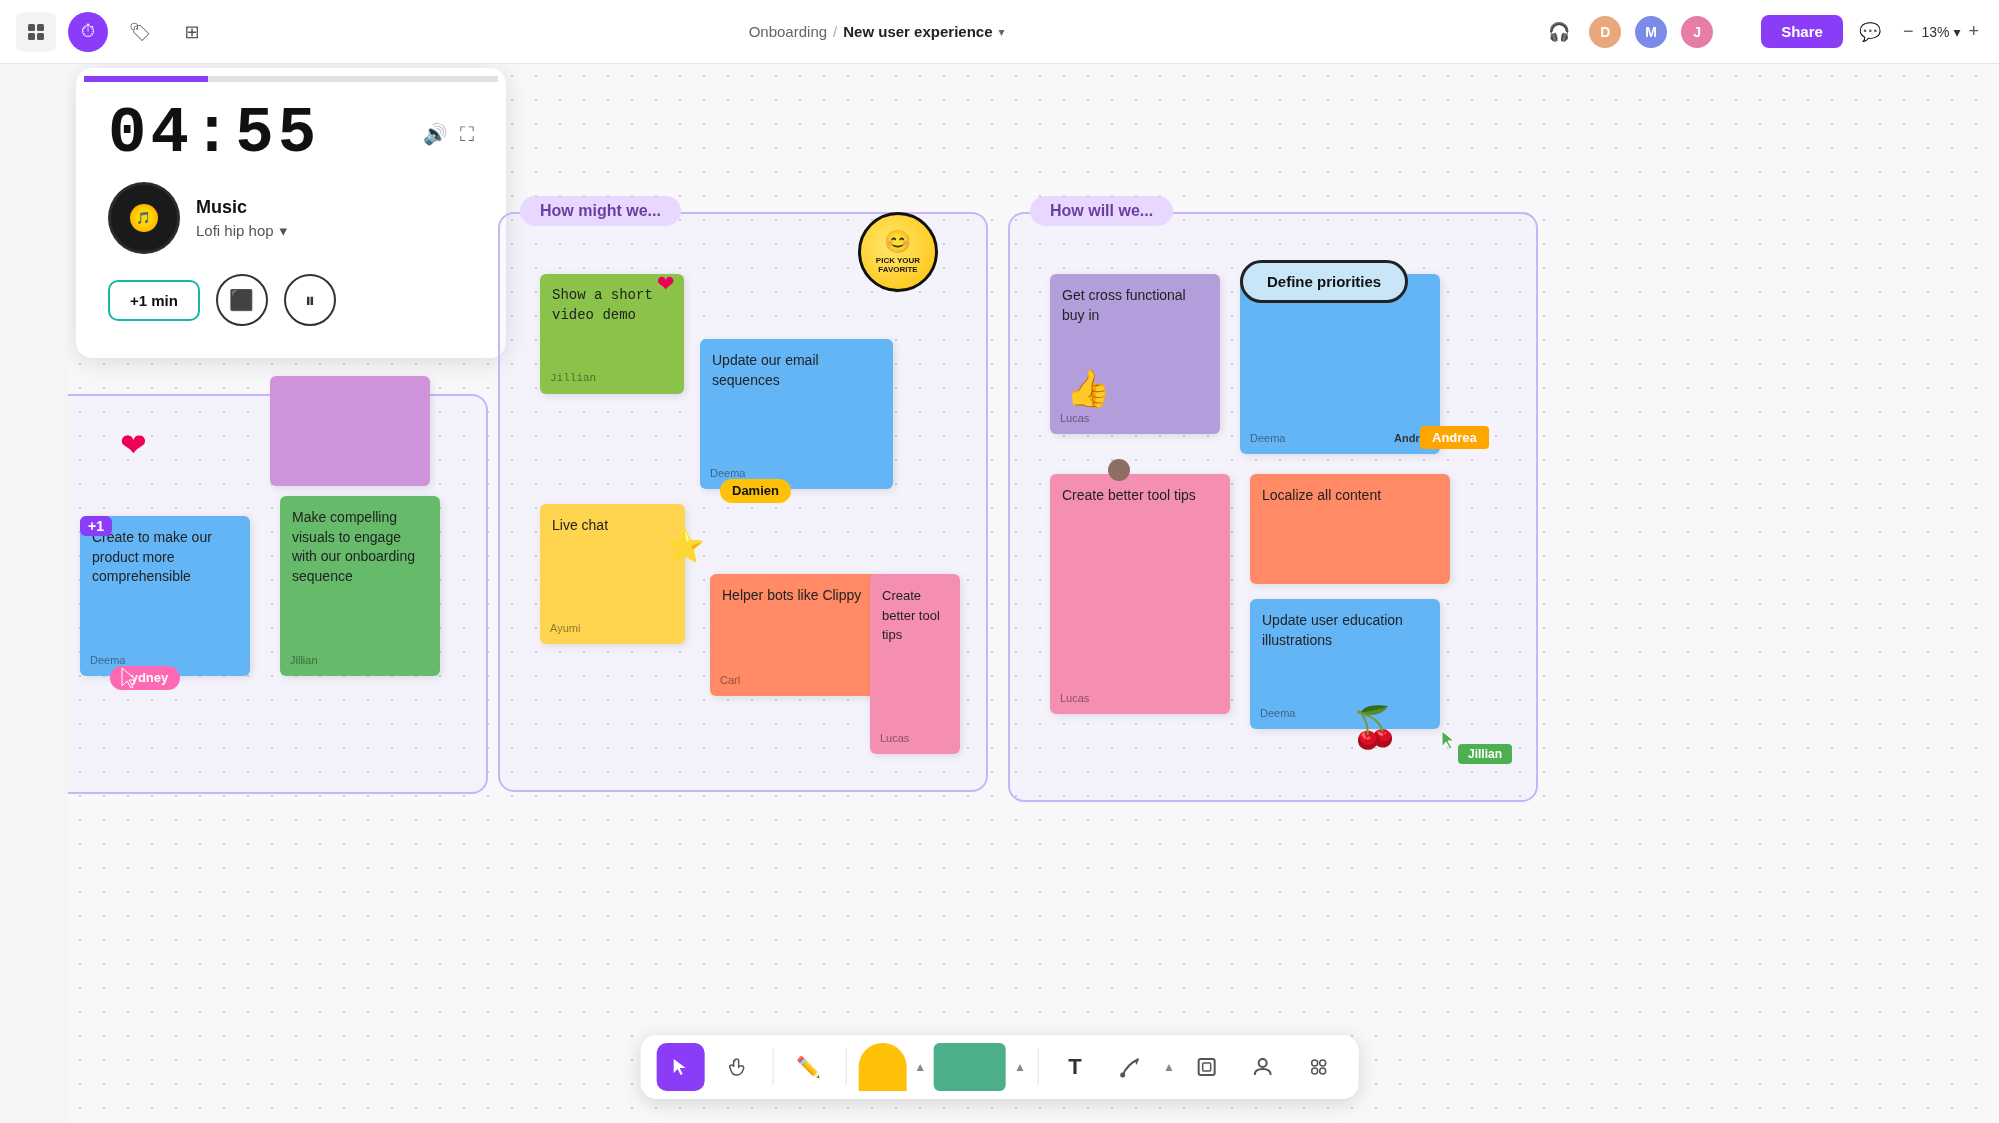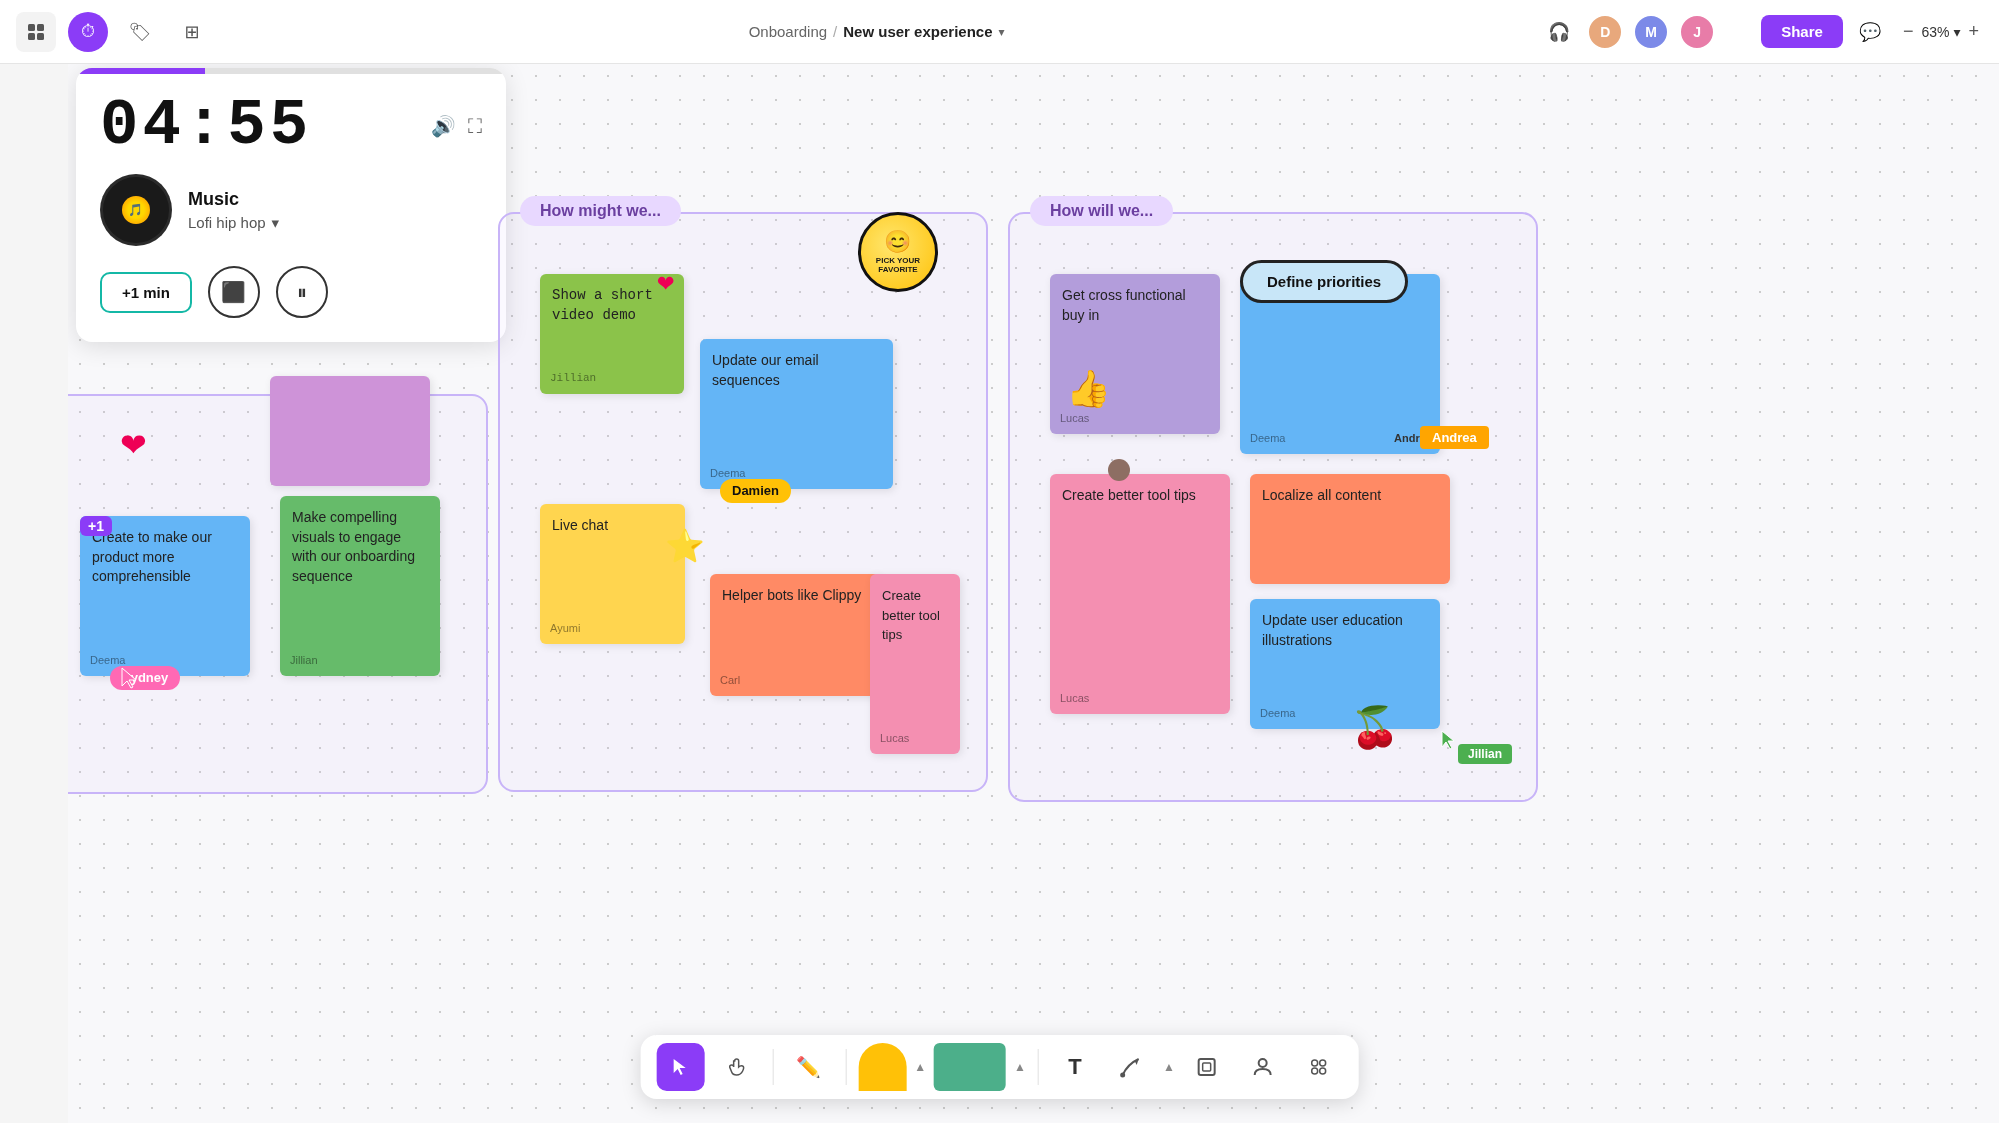--- a/index.html
+++ b/index.html
@@ -56,21 +56,21 @@
       background-image: radial-gradient(circle, #ccc 1px, transparent 1px);
       background-size: 24px 24px;
       overflow: hidden;
     }
 
     
     .timer-widget {
       position: absolute; top: 4px; left: 8px;
       width: 430px;
       background: #fff; border-radius: 16px; box-shadow: 0 4px 24px rgba(0,0,0,0.12);
-      padding: 0; overflow: hidden;
+      padding: 8px; overflow: hidden;
     }
     .timer-progress-bar {
       height: 6px; background: #e0e0e0;
     }
     .timer-progress-fill {
       height: 100%; background: #8b3cf7; width: 30%;
     }
     .timer-body { padding: 20px 24px 24px; }
     .timer-top { display: flex; align-items: center; justify-content: space-between; margin-bottom: 16px; }
     .timer-display {
@@ -199,21 +199,21 @@
 
   <div class="topbar-right">
     <button class="topbar-icon-btn">🎧</button>
     <div class="avatar a1">D</div>
     <div class="avatar a2">M</div>
     <div class="avatar a3">J</div>
     <button class="share-btn">Share</button>
     <button class="topbar-icon-btn">💬</button>
     <div class="zoom-ctrl">
       <button class="zoom-btn">−</button>
-      <span>63%</span>
+      <span>13%</span>
       <span>▾</span>
       <button class="zoom-btn">+</button>
     </div>
   </div>
 </div>
 
 <div class="canvas">
 
   <div class="timer-widget">
     <div class="timer-progress-bar">

